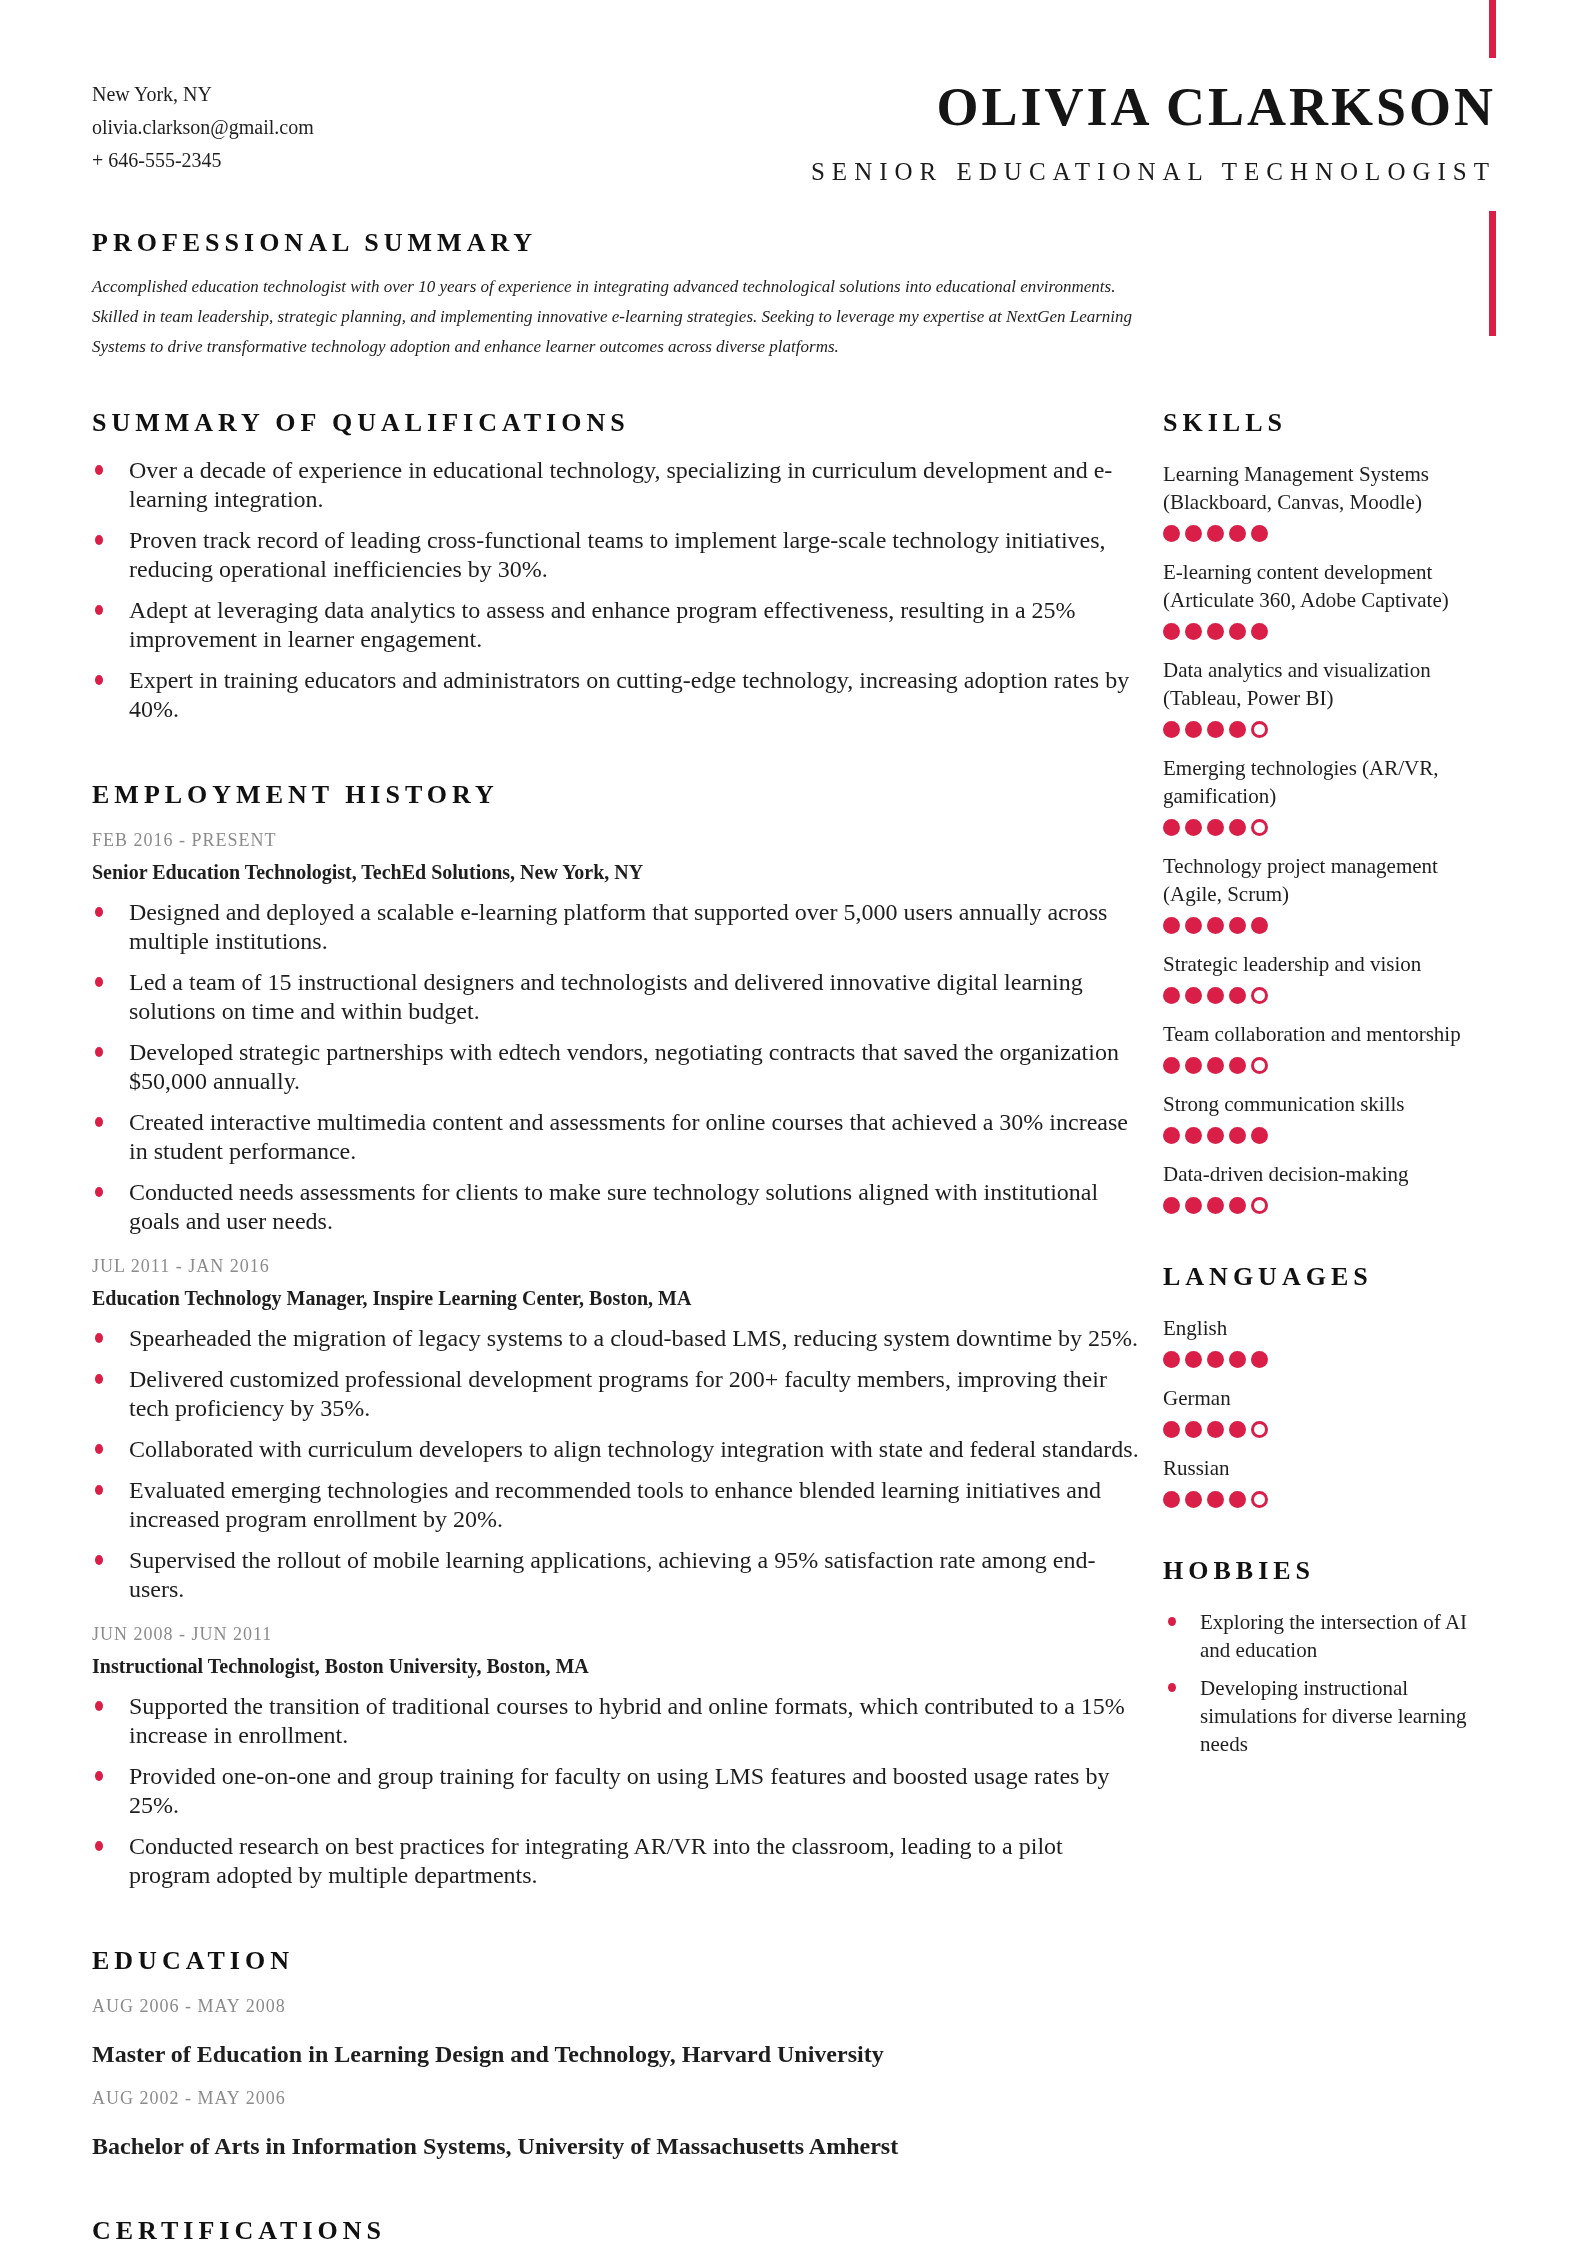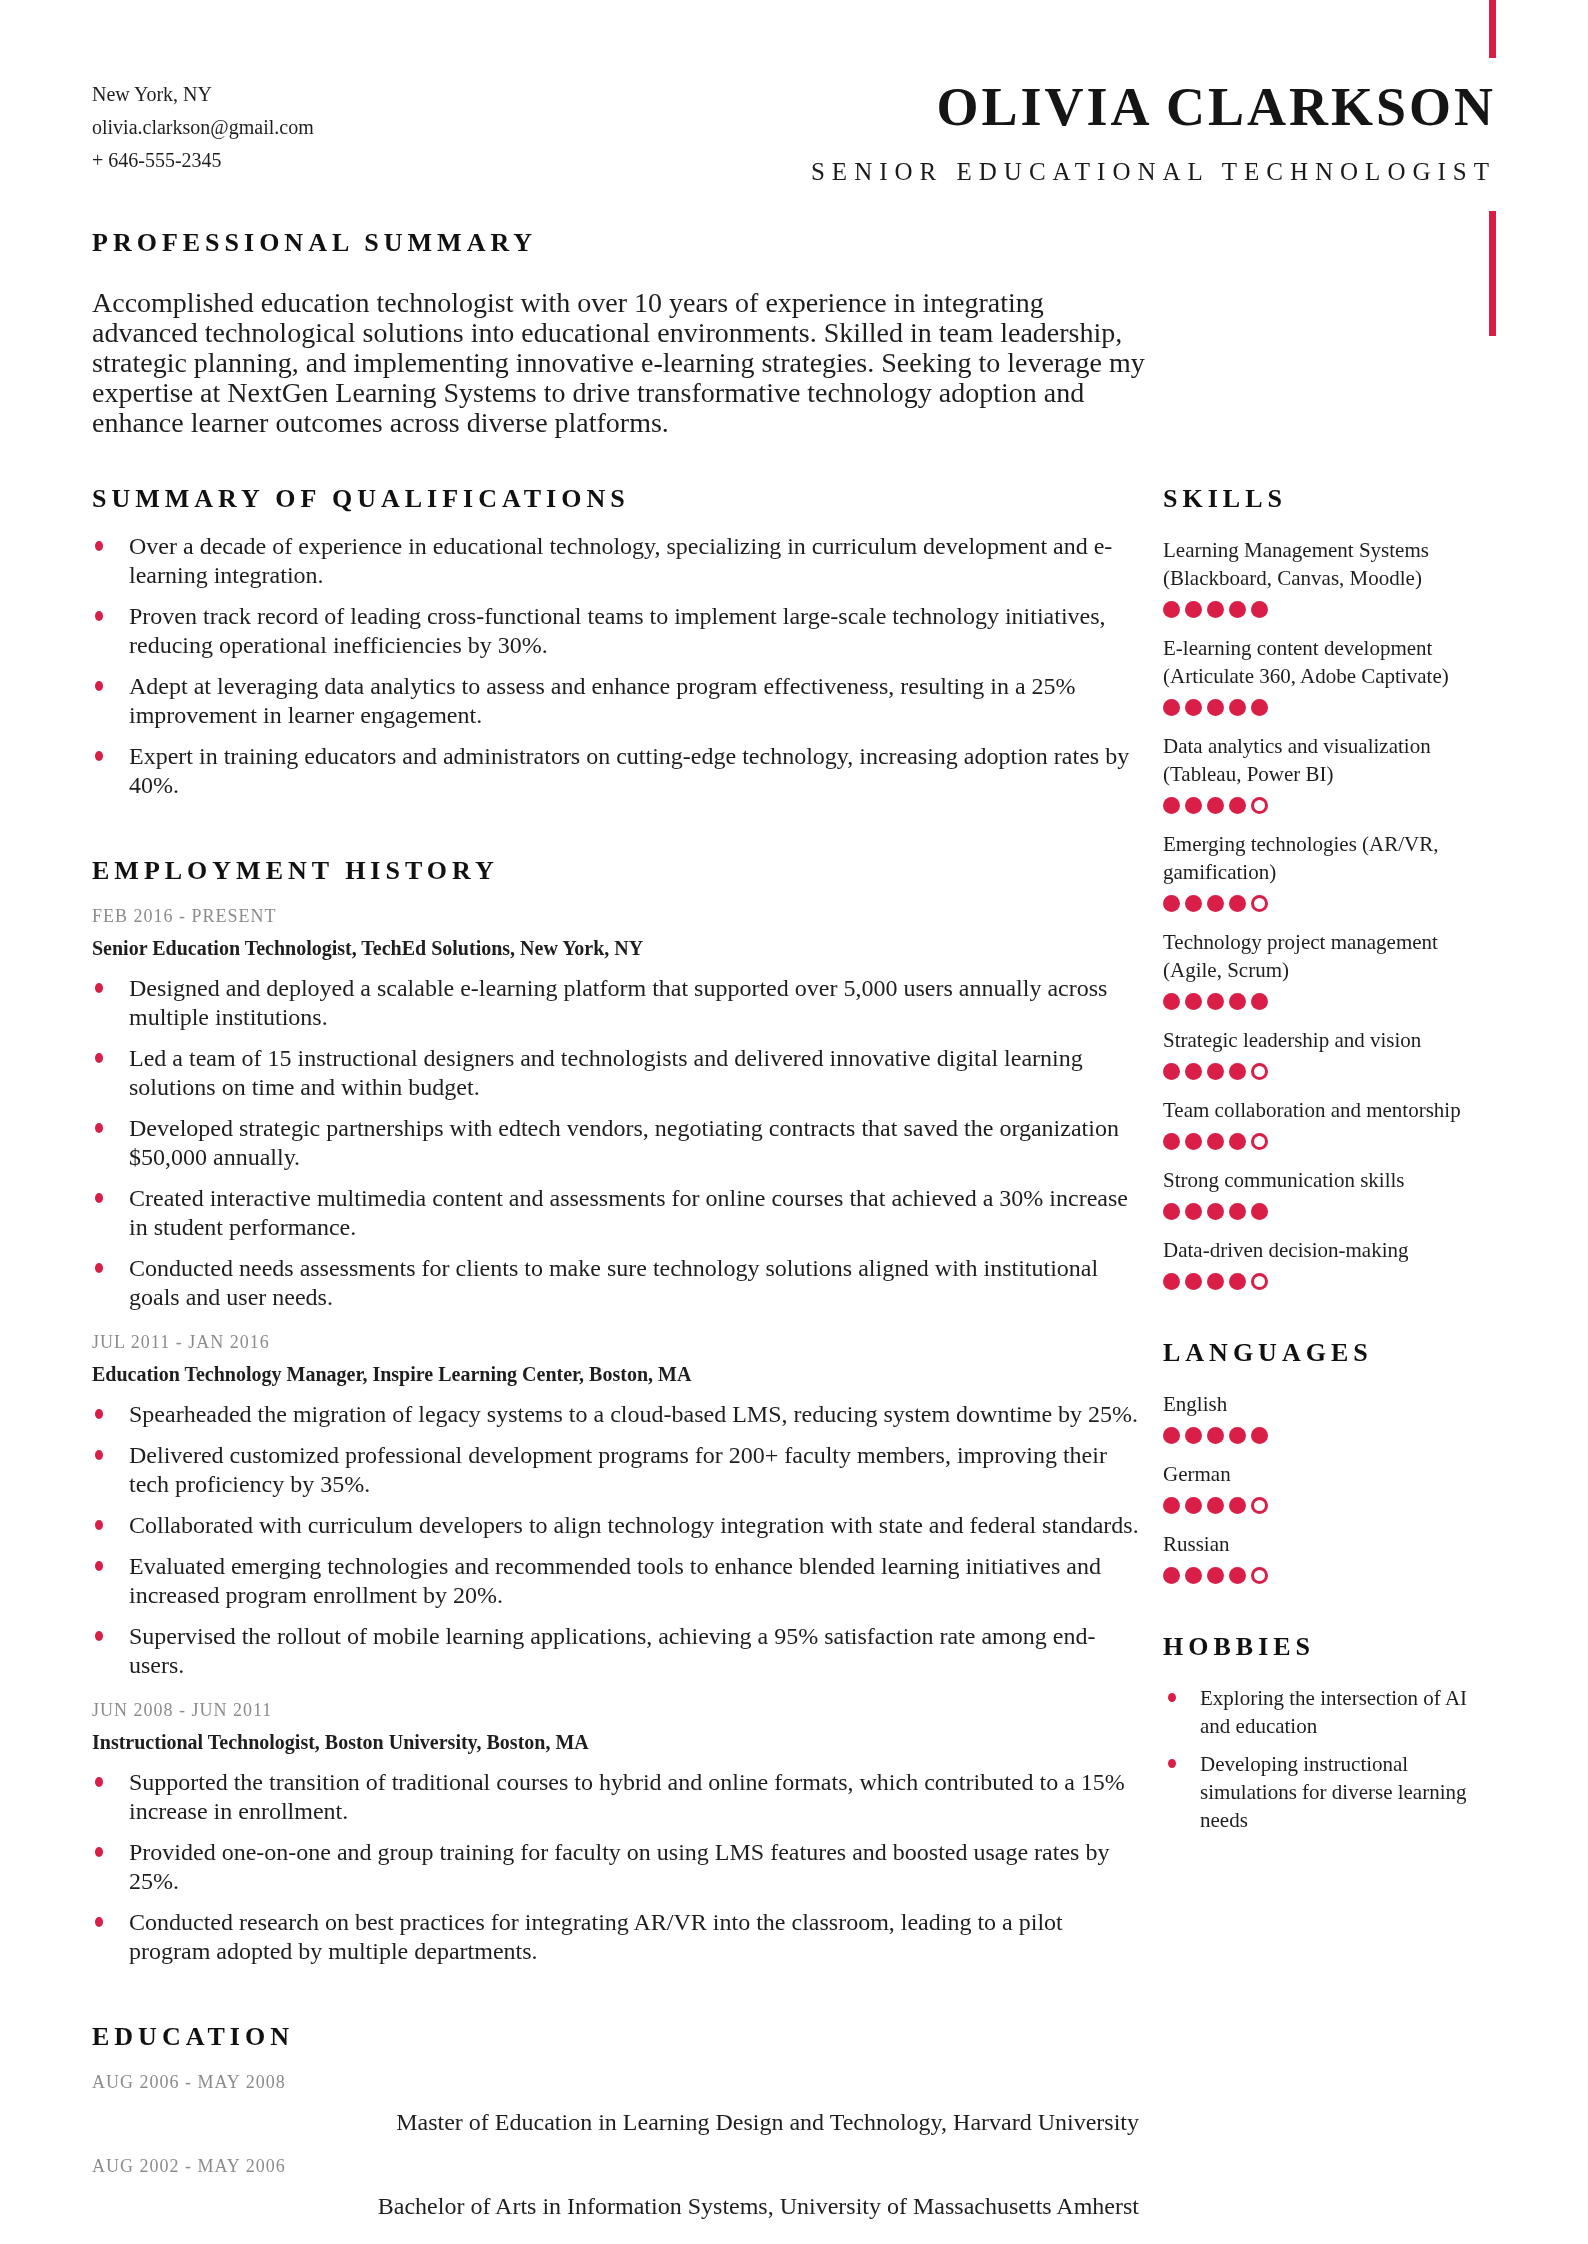--- a/index.html
+++ b/index.html
@@ -21,21 +21,21 @@
   .contact { font-size:20px; line-height:33px; padding-top:2px; }
   .identity { text-align:right; padding-top:4px; }
   .name { font-size:54px; font-weight:bold; letter-spacing:3px; line-height:1.0; color:#151515; }
   .subtitle { font-size:25px; letter-spacing:7px; margin-top:24px; color:#1b1b1b; }
 
   
   .sec-h { font-size:26px; font-weight:bold; letter-spacing:5px; color:#111; }
 
   
   .summary-wrap { margin-top:42px; }
-  .summary-text { margin-top:30px; font-size:28px; line-height:30px; max-width:1060px; }
+  .summary-text { margin-top:14px; font-size:17px; line-height:30px; max-width:1060px;font-style:italic; }
 
   
   .columns { display:flex; gap:24px; margin-top:46px; }
   .main { width:1047px; }
   .sidebar { width:333px; }
 
   .main .section { margin-top:56px; }
   .main .section:first-child { margin-top:0; }
 
   ul.blist { list-style:none; margin-top:18px; }
@@ -47,21 +47,21 @@
     content:""; position:absolute; left:3px; top:9px;
     width:8px; height:10px; border-radius:50%; background:var(--accent);
   }
 
   .job { margin-top:20px; }
   .job-dates, .edu-dates { color:var(--muted); font-size:18px; letter-spacing:1px; }
   .job-title { font-size:20px; font-weight:bold; margin-top:10px; }
   .job ul.blist { margin-top:14px; }
 
   .edu-entry { margin-top:20px; }
-  .edu-degree { font-size:24px; font-weight:normal; margin-top:16px;text-align:right; }
+  .edu-degree { font-size:24px; font-weight:bold; margin-top:24px; }
 
   
   .sidebar .sec-h { margin-bottom:22px; }
   .side-section { margin-bottom:14px; }
   .side-section + .side-section { margin-top:48px; }
   .skill-label { font-size:21px; line-height:28px; }
   .dots { display:flex; gap:5px; margin:9px 0 16px 0; }
   .dot { width:17px; height:17px; border-radius:50%; background:var(--accent); }
   .dot.open { background:#fff; border:3px solid var(--accent); }
 

